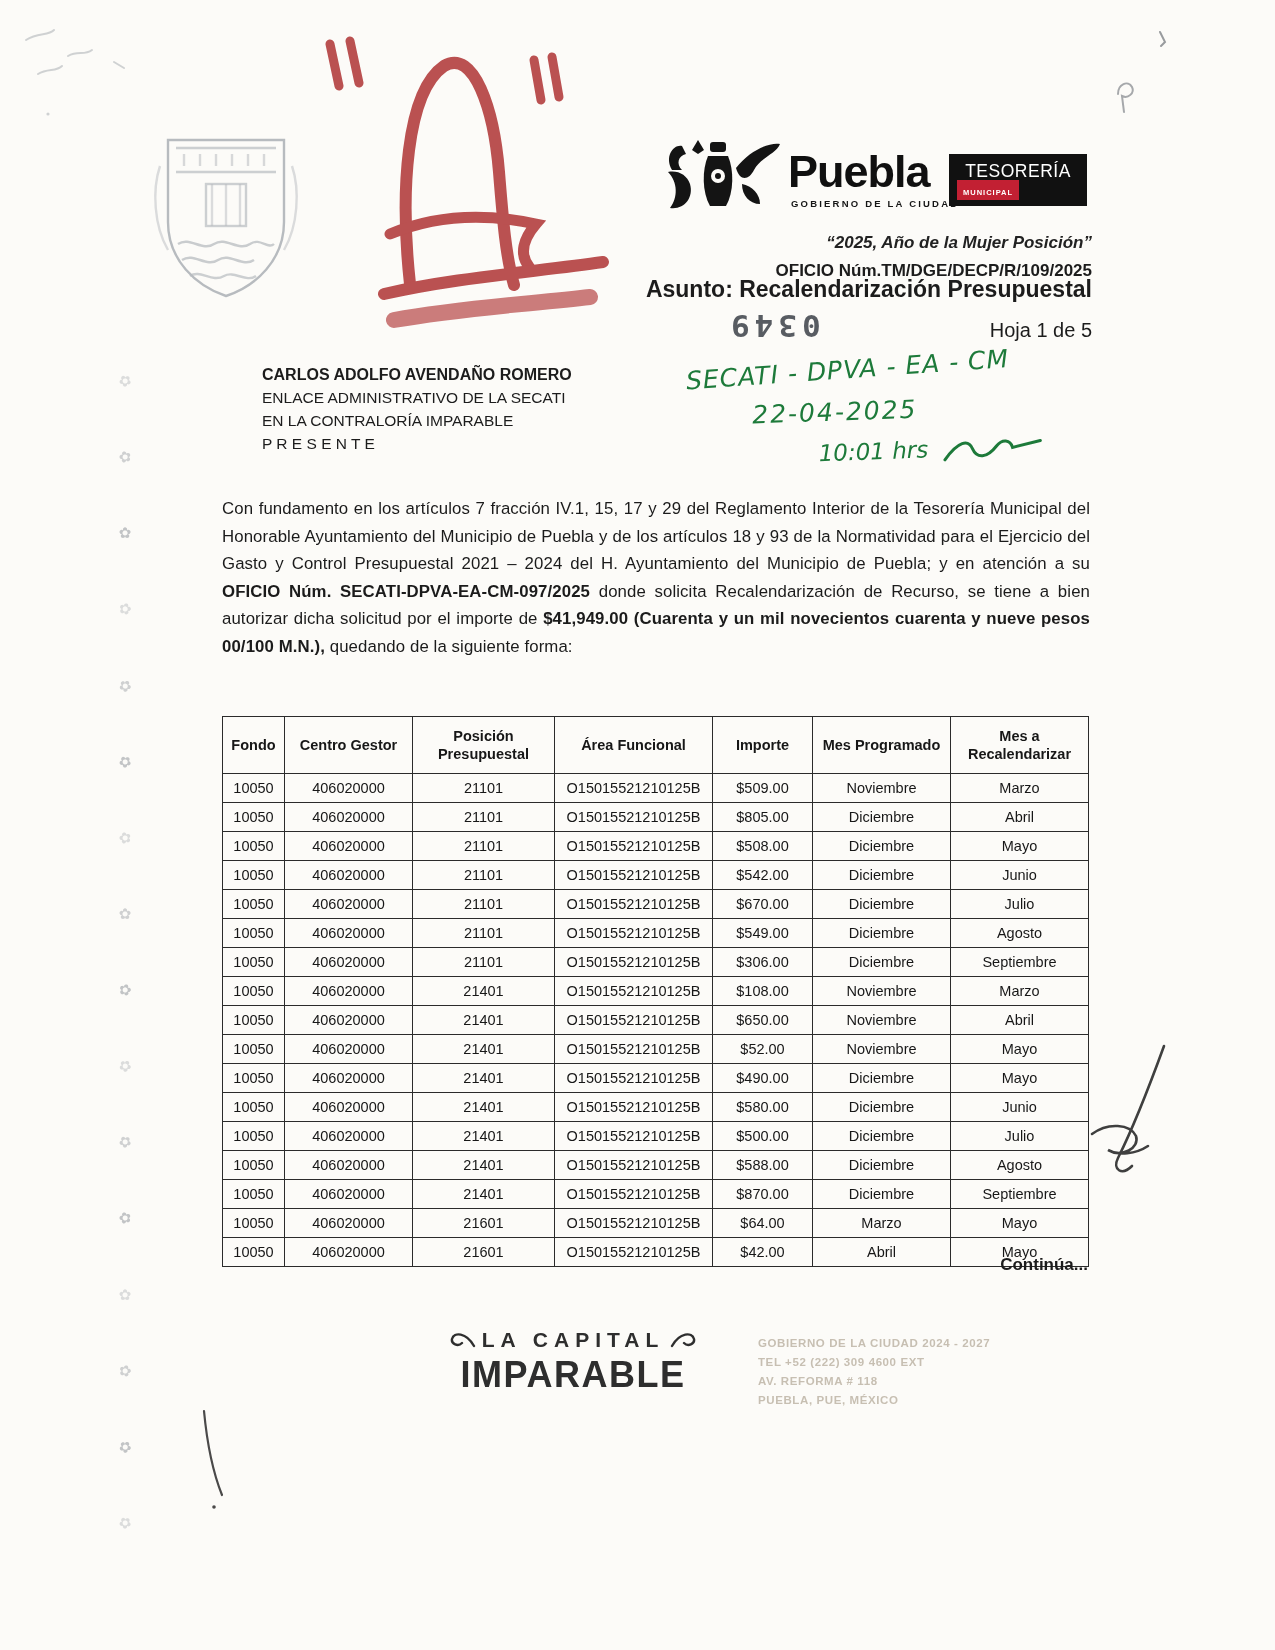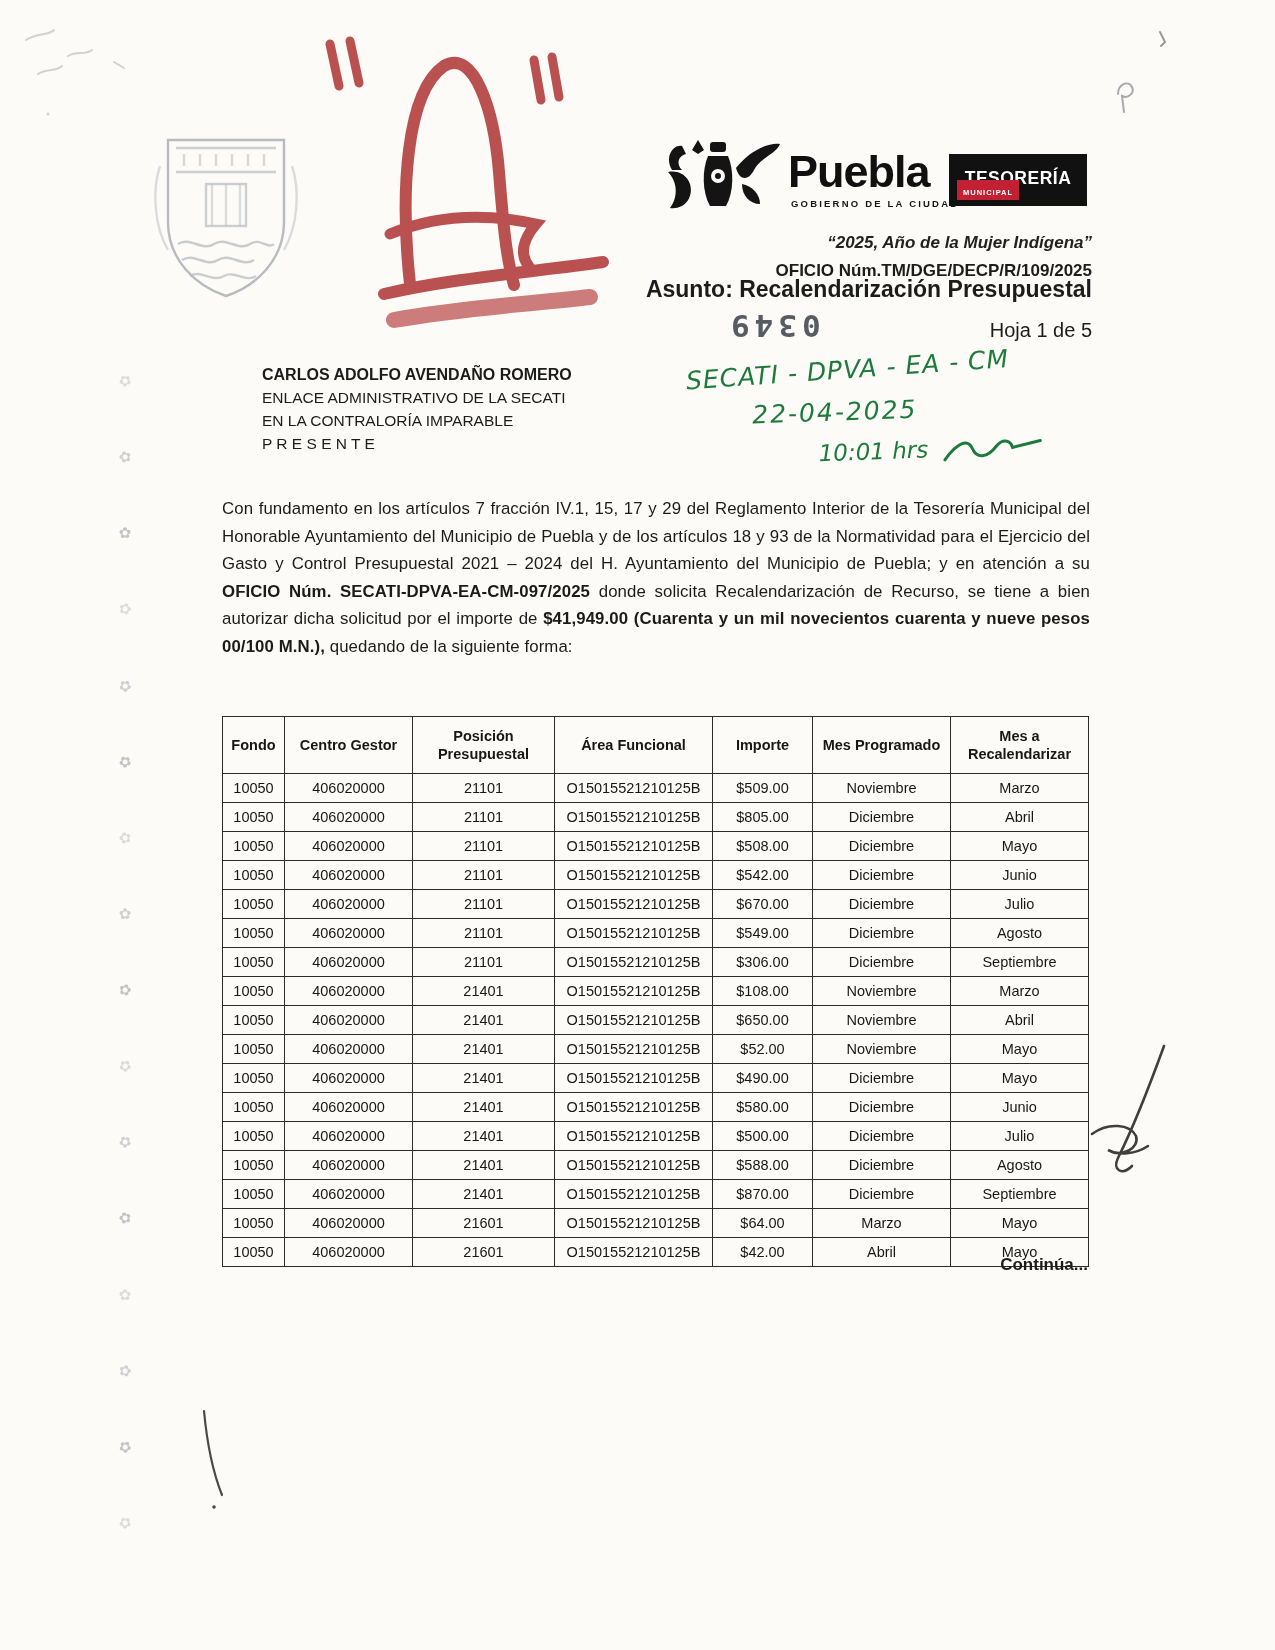--- a/index.html
+++ b/index.html
@@ -29,22 +29,22 @@
     letter-spacing:-1px;color:#101010;font-family:"Liberation Sans",sans-serif;
   }
   #logo-sub{
     position:absolute;left:139px;top:66px;font-size:9.5px;font-weight:700;
     letter-spacing:2.2px;color:#151515;
   }
   #logo-badge{
     position:absolute;left:297px;top:22px;width:138px;height:52px;background:#111;
   }
   #logo-badge .t1{
-    display:block;color:#fff;font-weight:700;font-size:17.5px;letter-spacing:.5px;
-    text-align:center;padding-top:14px;
+    display:block;color:#fff;font-weight:400;font-size:17.5px;letter-spacing:.5px;
+    text-align:center;padding-top:7px;
   }
   #logo-badge .t2wrap{position:absolute;left:8px;bottom:6px;background:#c22033;padding:1px 6px;}
   #logo-badge .t2{color:#fff;font-weight:700;font-size:7.5px;letter-spacing:1px;}
   
   .hdr{position:absolute;right:183px;text-align:right;white-space:nowrap;}
   #hdr-slogan{top:233px;font-size:17px;font-style:italic;font-weight:600;color:#222;}
   #hdr-oficio{top:261px;font-size:17px;font-weight:800;}
   #hdr-asunto{top:276px;font-size:23px;font-weight:700;}
   #hdr-hoja{top:319px;font-size:20px;font-weight:400;}
   #folio-stamp{
@@ -187,21 +187,21 @@
     <div id="logo-wordmark">Puebla</div>
     <div id="logo-sub">GOBIERNO DE LA CIUDAD</div>
     <div id="logo-badge">
       <span class="t1">TESORERÍA</span>
       <span class="t2wrap">
         <span class="t2">MUNICIPAL</span>
       </span>
     </div>
   </div>
 
-  <div class="hdr" id="hdr-slogan">“2025, Año de la Mujer Indígena”</div>
+  <div class="hdr" id="hdr-slogan">“2025, Año de la Mujer Posición”</div>
   <div class="hdr" id="hdr-oficio">OFICIO Núm.TM/DGE/DECP/R/109/2025</div>
   <div class="hdr" id="hdr-asunto">Asunto: Recalendarización Presupuestal</div>
   <div id="folio-stamp">0349</div>
   <div class="hdr" id="hdr-hoja">Hoja 1 de 5</div>
 
   <div id="addressee">
     <div class="name">CARLOS ADOLFO AVENDAÑO ROMERO</div>
     <div>ENLACE ADMINISTRATIVO DE LA SECATI</div>
     <div>EN LA CONTRALORÍA IMPARABLE</div>
     <div>P R E S E N T E</div>
@@ -398,21 +398,39 @@
 
   <svg class="svg-abs" style="left:1078px;top:1038px;" width="110" height="150" viewBox="0 0 110 150">
     <g stroke="#2b2b2b" stroke-width="2.6" fill="none" stroke-linecap="round" opacity="0.9">
       <path d="M86 8 C 70 52 52 96 40 120 C 34 132 44 138 54 128"></path>
       <path d="M14 96 C 30 84 52 86 58 98 C 62 110 44 120 30 112 C 40 118 58 116 70 108"></path>
     </g>
   </svg>
 
   <div id="continua">Continúa...</div>
 
-
+  <div id="capital-logo">
+    <div class="l1">
+      <svg width="26" height="20" viewBox="0 0 26 20">
+        <path d="M24 16 C 16 2 4 2 2 9 C 1 14 8 17 12 13" stroke="#2e2e2e" stroke-width="2.4" fill="none" stroke-linecap="round"></path>
+      </svg>
+      <span>LA CAPITAL</span>
+      <svg width="26" height="20" viewBox="0 0 26 20">
+        <path d="M2 16 C 10 2 22 2 24 9 C 25 14 18 17 14 13" stroke="#2e2e2e" stroke-width="2.4" fill="none" stroke-linecap="round"></path>
+      </svg>
+    </div>
+    <div class="l2">IMPARABLE</div>
+  </div>
+
+  <div id="footer-info">
+    <div>GOBIERNO DE LA CIUDAD 2024 - 2027</div>
+    <div>TEL +52 (222) 309 4600 EXT</div>
+    <div>AV. REFORMA # 118</div>
+    <div>PUEBLA, PUE, MÉXICO</div>
+  </div>
 
   <svg class="svg-abs" style="left:192px;top:1405px;" width="50" height="110" viewBox="0 0 50 110">
     <g stroke="#2b2b2b" stroke-width="2.2" fill="none" stroke-linecap="round" opacity="0.85">
       <path d="M12 6 C 15 38 22 70 30 90"></path>
       <circle cx="22" cy="102" r="1.8" fill="#2b2b2b" stroke="none"></circle>
     </g>
   </svg>
 
 </div>
 

